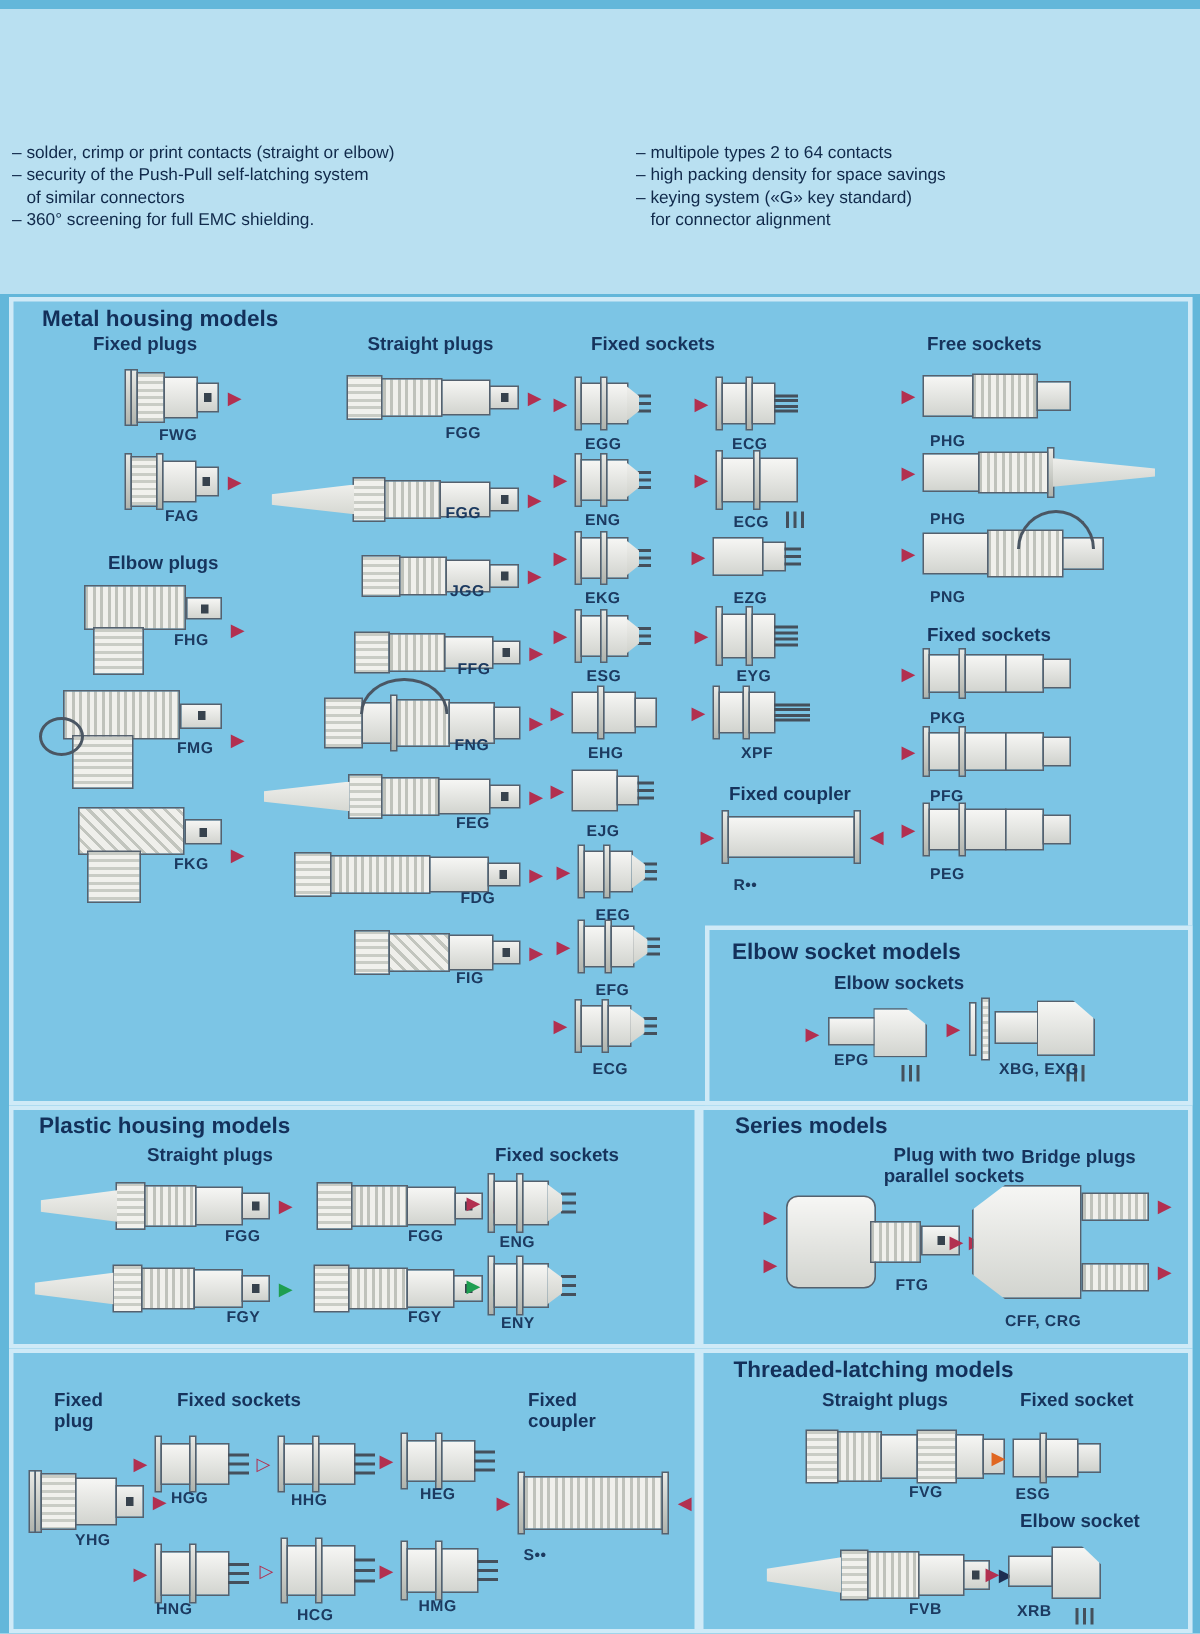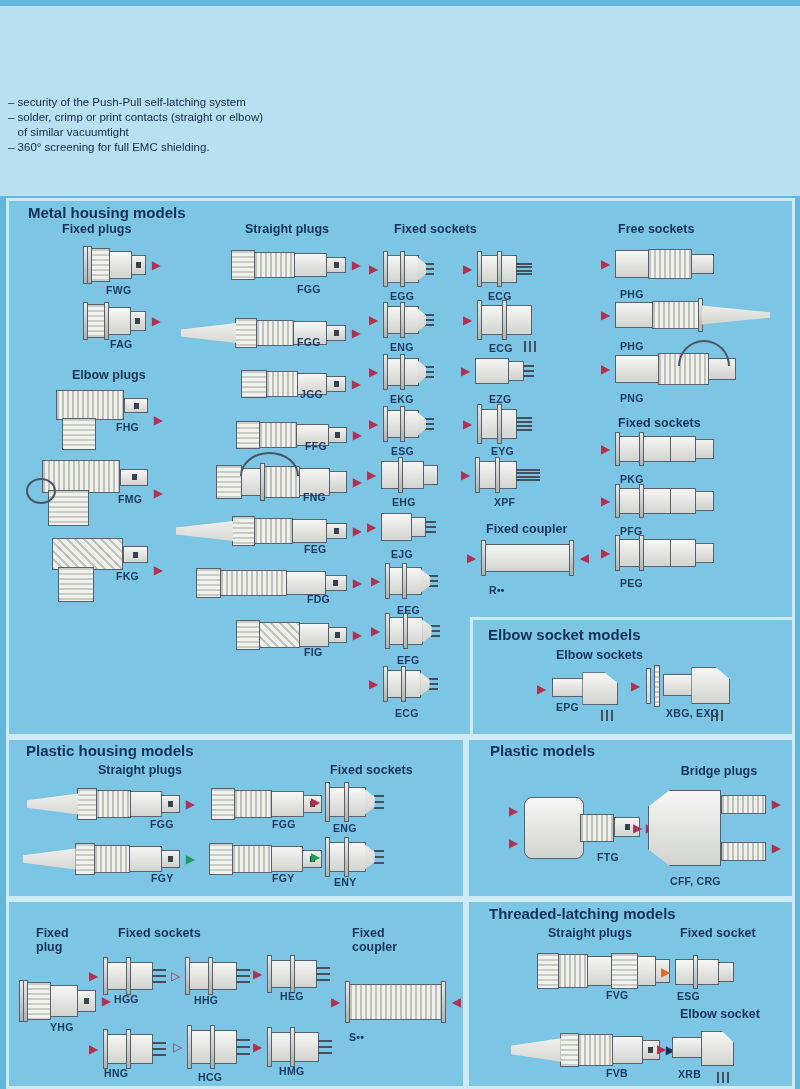--- a/index.html
+++ b/index.html
@@ -35,21 +35,22 @@
   .pdov i{width:2px;height:11px;background:#44505c;display:block;}
   .loopT{position:absolute;border:2.5px solid #4a5663;border-bottom:none;border-radius:50% 50% 0 0/100% 100% 0 0;}
   .loopC{position:absolute;border:2.5px solid #4a5663;border-radius:50%;}
   .abox{position:absolute;box-sizing:border-box;border:1px solid #55616e;}
 </style>
 </head>
 <body>
 
 <div id="page">
   <div class="band"></div>
-  <div id="feat-left" class="feat" style="left:8px;top:95px;"><div>– security of the Push-Pull self-latching system</div><div>– solder, crimp or print contacts (straight or elbow)</div><div>   of similar vacuumtight</div><div>– 360° screening for full EMC shielding.</div></div>
+  <div id="feat-left" class="feat" style="left:8px;top:95px;"><div>– solder, crimp or print contacts (straight or elbow)</div><div>– security of the Push-Pull self-latching system</div><div>   of similar connectors</div><div>– 360° screening for full EMC shielding.</div></div>
+  <div id="feat-right" class="feat" style="left:424px;top:95px;"><div>– multipole types 2 to 64 contacts</div><div>– high packing density for space savings</div><div>– keying system («G» key standard)</div><div>   for connector alignment</div></div>
 <div class="panel" style="left: 6px; top: 198px; width: 789px; height: 539px;"></div>
     <div class="panel" style="left: 470px; top: 617px; width: 325px; height: 120px;"></div>
     <div class="panel" style="left: 6px; top: 737px; width: 460px; height: 162px;"></div>
     <div class="panel" style="left: 466px; top: 737px; width: 329px; height: 162px;"></div>
     <div class="panel" style="left: 6px; top: 899px; width: 460px; height: 190px;"></div>
     <div class="panel" style="left: 466px; top: 899px; width: 329px; height: 190px;"></div>
     <div class="stitle" style="left: 28px; top: 204px;">Metal housing models</div>
     <div class="gtitle" style="left: 62px; top: 222px;">Fixed plugs</div>
     <div class="item" style="left: 84px; top: 246px; width: 62px; height: 38px;">
       <div class="glyph">
@@ -610,21 +611,23 @@
         <div class="seg g-coneR" style="flex-grow: 16;"></div>
         <div class="seg g-pn" style="flex-grow: 16;">
           <i></i>
           <i></i>
           <i></i>
         </div>
       </div>
       <span class="ar" style="color: rgb(30, 158, 80); top: 50%; left: -15px;">▶</span>
     </div>
     <div class="lbl" style="left: 334px; top: 876px;">ENY</div>
-    <div class="stitle" style="left: 490px; top: 742px;">Plastic models</div>
+    <div class="stitle" style="left: 490px; top: 742px;">Series models</div>
+    <div class="gtitle" style="left: 566px; top: 763px; width: 140px; text-align: center;">Plug with two
+parallel sockets</div>
     <div class="item" style="left: 524px; top: 797px; width: 116px; height: 62px;">
       <div class="glyph">
         <div class="abox" style="left: 0%; top: 0%; width: 52%; height: 100%; background: linear-gradient(rgb(246, 246, 244), rgb(210, 212, 207)); border-radius: 8px;"></div>
         <div class="abox" style="left: 48%; top: 28%; width: 30%; height: 44%; background: repeating-linear-gradient(90deg, rgb(191, 194, 187) 0px, rgb(191, 194, 187) 2px, rgb(240, 240, 236) 2px, rgb(240, 240, 236) 5px);"></div>
         <div class="abox" style="left: 78%; top: 33%; width: 22%; height: 32%; background: linear-gradient(rgb(246, 246, 244), rgb(210, 212, 207)); display: flex; align-items: center; justify-content: center;">
           <span class="dot"></span>
         </div>
       </div>
       <span class="ar" style="color: rgb(178, 48, 80); top: 22%; left: -15px;">▶</span>
       <span class="ar" style="color: rgb(178, 48, 80); top: 74%; left: -15px;">▶</span>

